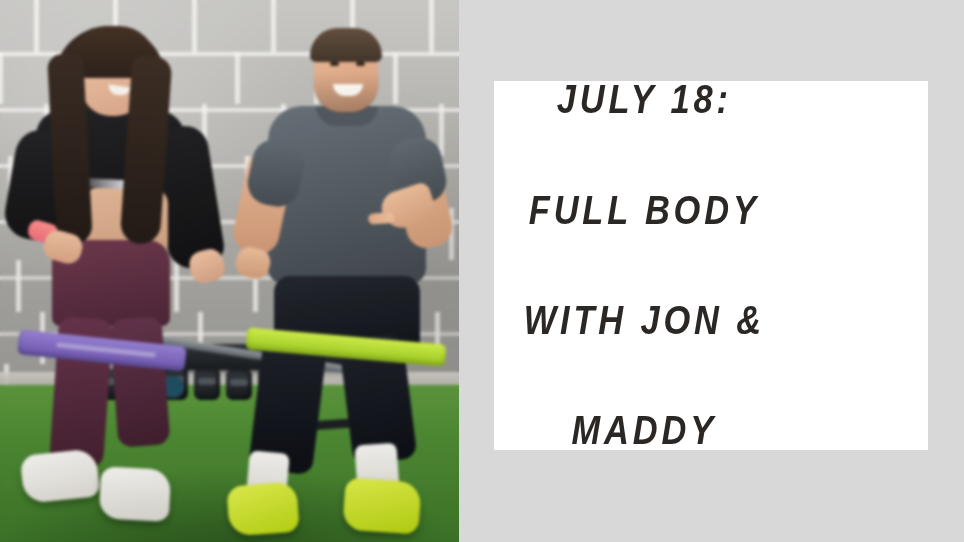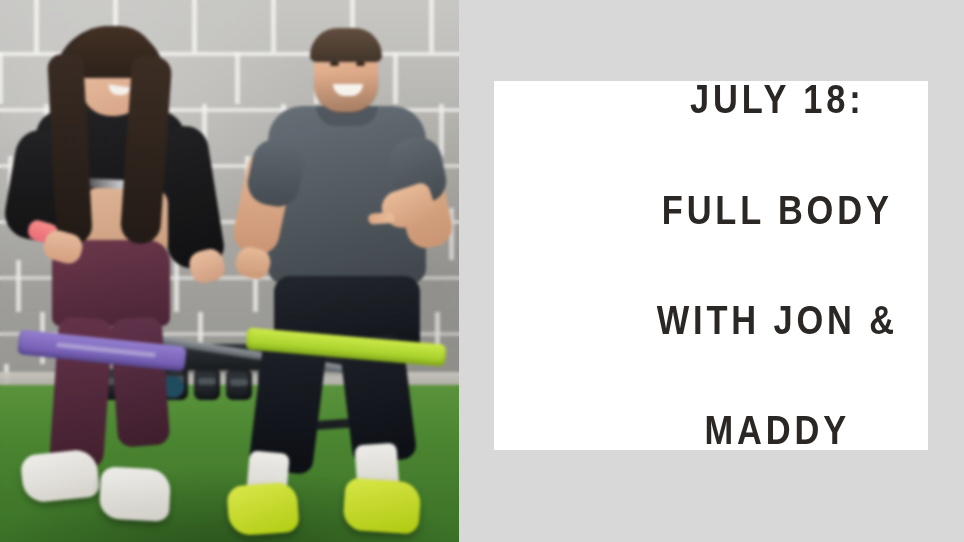--- a/index.html
+++ b/index.html
@@ -401,21 +401,22 @@
   }
 
   
   .card {
     position: absolute;
     left: 494px; top: 81px;
     width: 434px; height: 369px;
     background: #ffffff;
     display: flex;
     align-items: center;
-    justify-content: flex-end;
+    justify-content: flex-start;
+    font-style: italic;
   }
   .card-title {
     text-align: center;
     color: #2b2724;
     font-family: "Liberation Sans", sans-serif;
     font-weight: bold;
     font-size: 40px;
     line-height: 1.38;
     letter-spacing: 4.5px;
     transform: scaleX(0.86);

